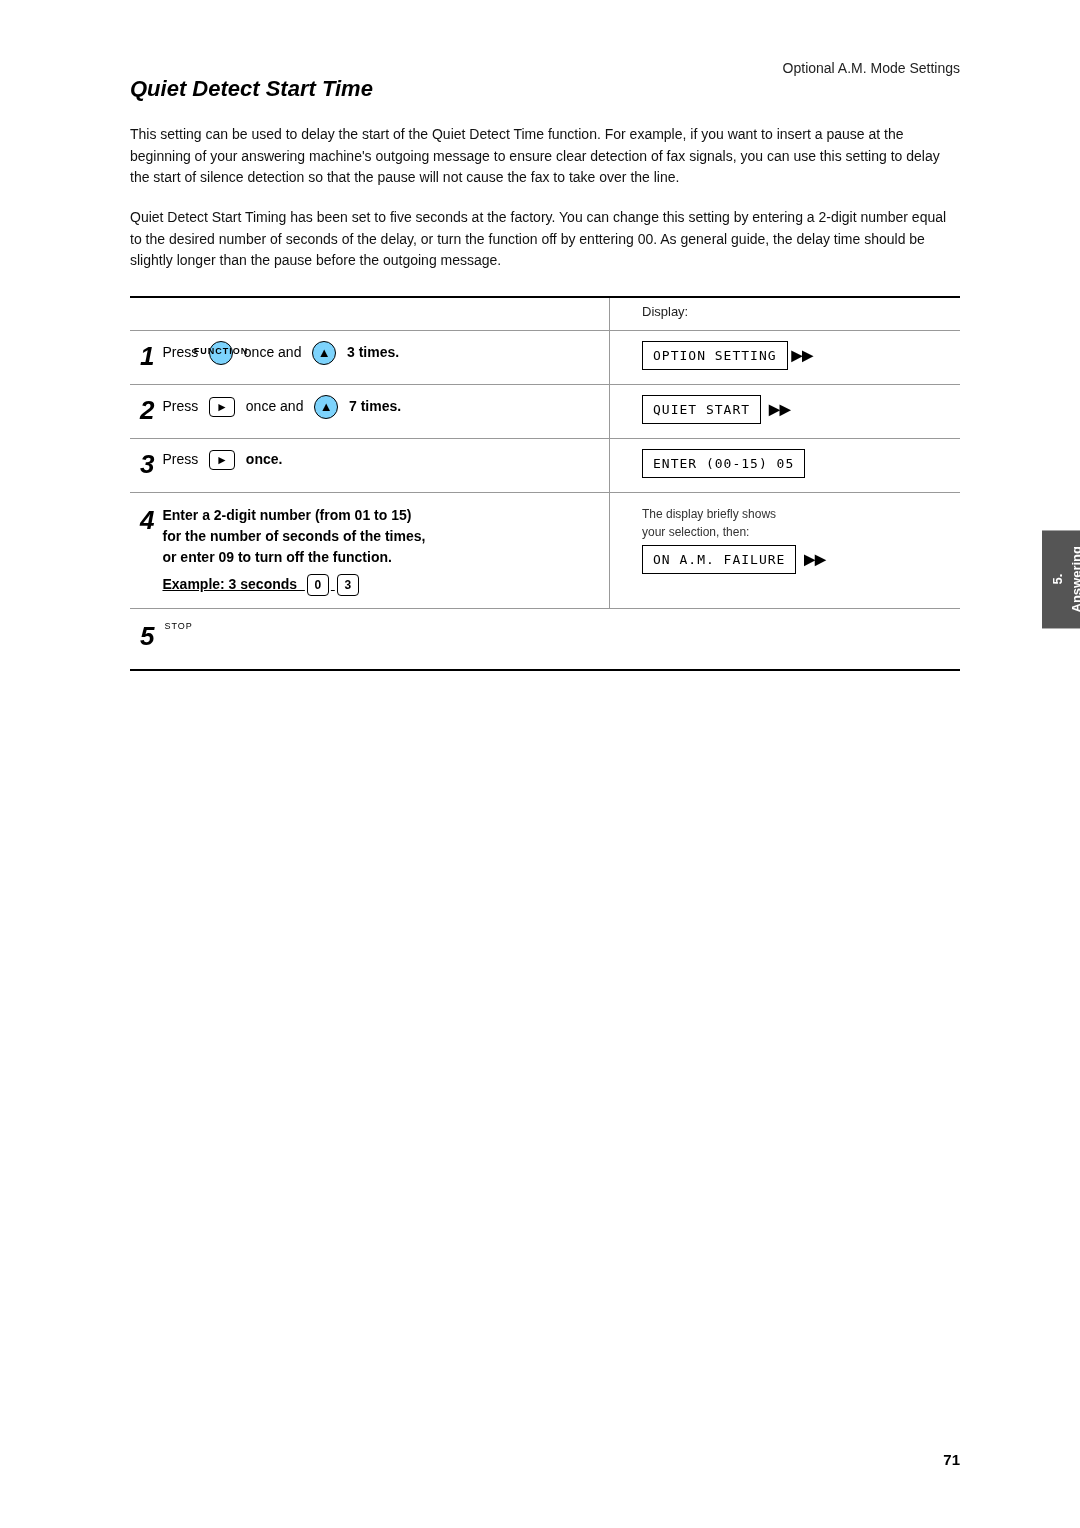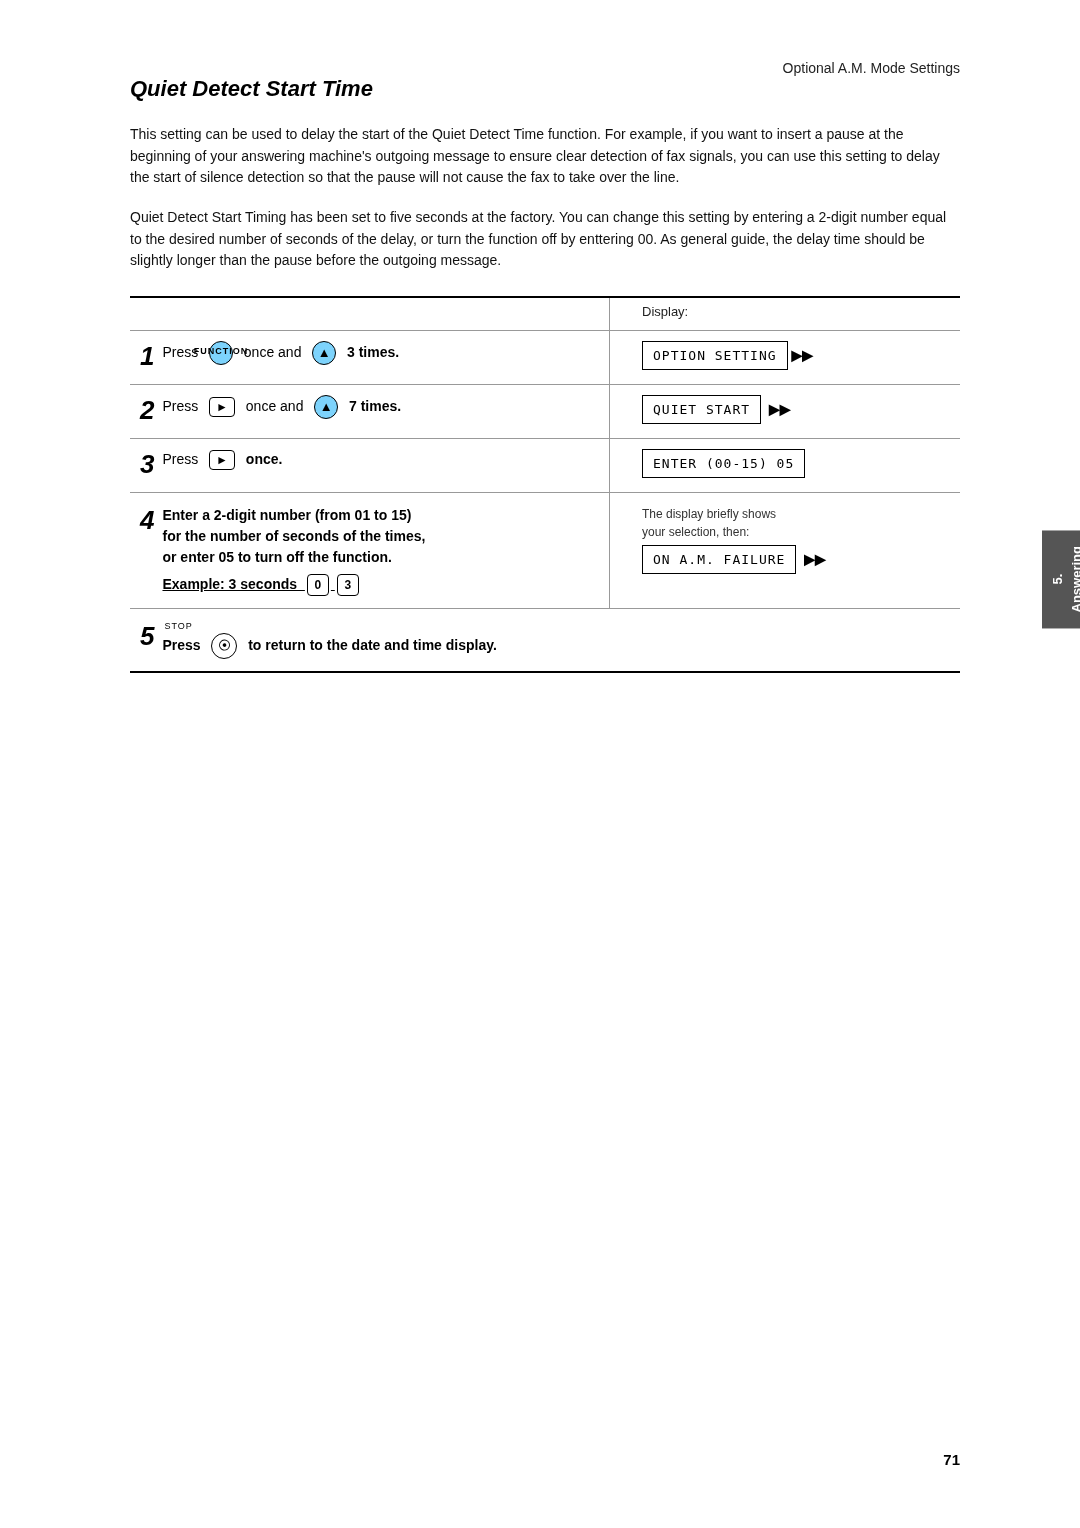--- a/index.html
+++ b/index.html
@@ -343,21 +343,21 @@
       </div>
 
       <div class="instruction-row" style="align-items:flex-start;">
         <div class="step-col" style="padding-top:12px; padding-bottom:12px;">
           <div class="step-inline">
             <span class="step-number">4</span>
             <div class="step-content">
               <div style="font-size:14px; line-height:1.5;">
                 <span><b>Enter a 2-digit number (from 01 to 15)</b></span><br>
                 <span><b>for the number of seconds of the times,</b></span><br>
-                <span><b>or enter 05 to turn off the function.</b></span>
+                <span><b>or enter 09 to turn off the function.</b></span>
               </div>
               <div class="example-line">
                 Example: 3 seconds&nbsp;
                 <span class="btn-key">0</span>
                 <span class="btn-key">3</span>
               </div>
             </div>
           </div>
         </div>
         <div class="display-col" style="padding-top:12px; padding-bottom:12px;">
@@ -368,25 +368,20 @@
           </div>
         </div>
       </div>
 
       <div class="instruction-row" style="border-bottom:none; min-height:60px;">
         <div style="flex:1; padding:12px 14px 12px 10px;">
           <div class="step-inline">
             <span class="step-number">5</span>
             <div class="step-content">
               <div style="font-size:9px; letter-spacing:1px; margin-bottom:2px; margin-left:2px;">STOP</div>
-              <div style="font-size:14px; font-weight:bold;">
-                <span>Press&nbsp;</span>
-                <span class="btn-stop-circle" style="font-size:13px; font-weight:normal;">⦿</span>
-                <span>&nbsp;to return to the date and time display.</span>
-              </div>
             </div>
           </div>
         </div>
       </div>
 
     </div>
 
   </div>
 
   <div class="page-number">71</div>

